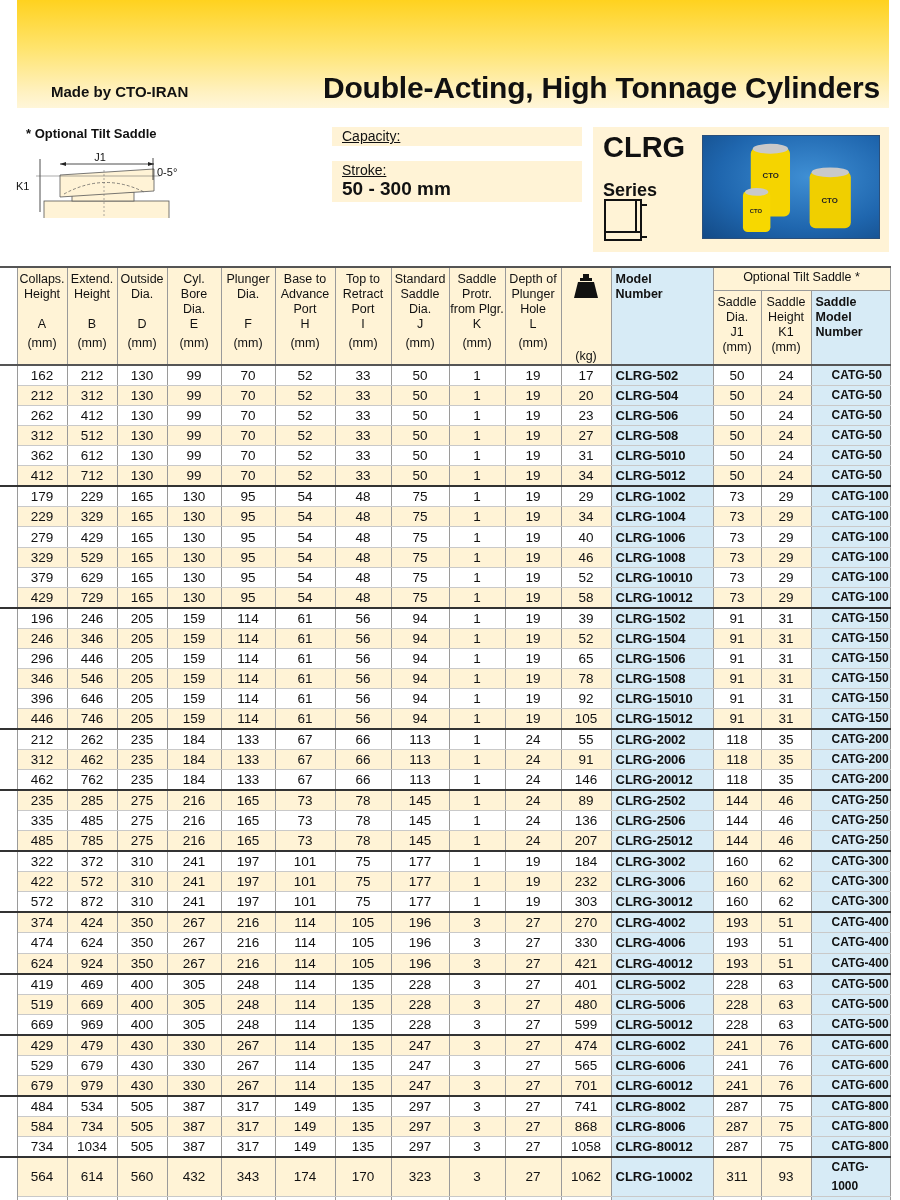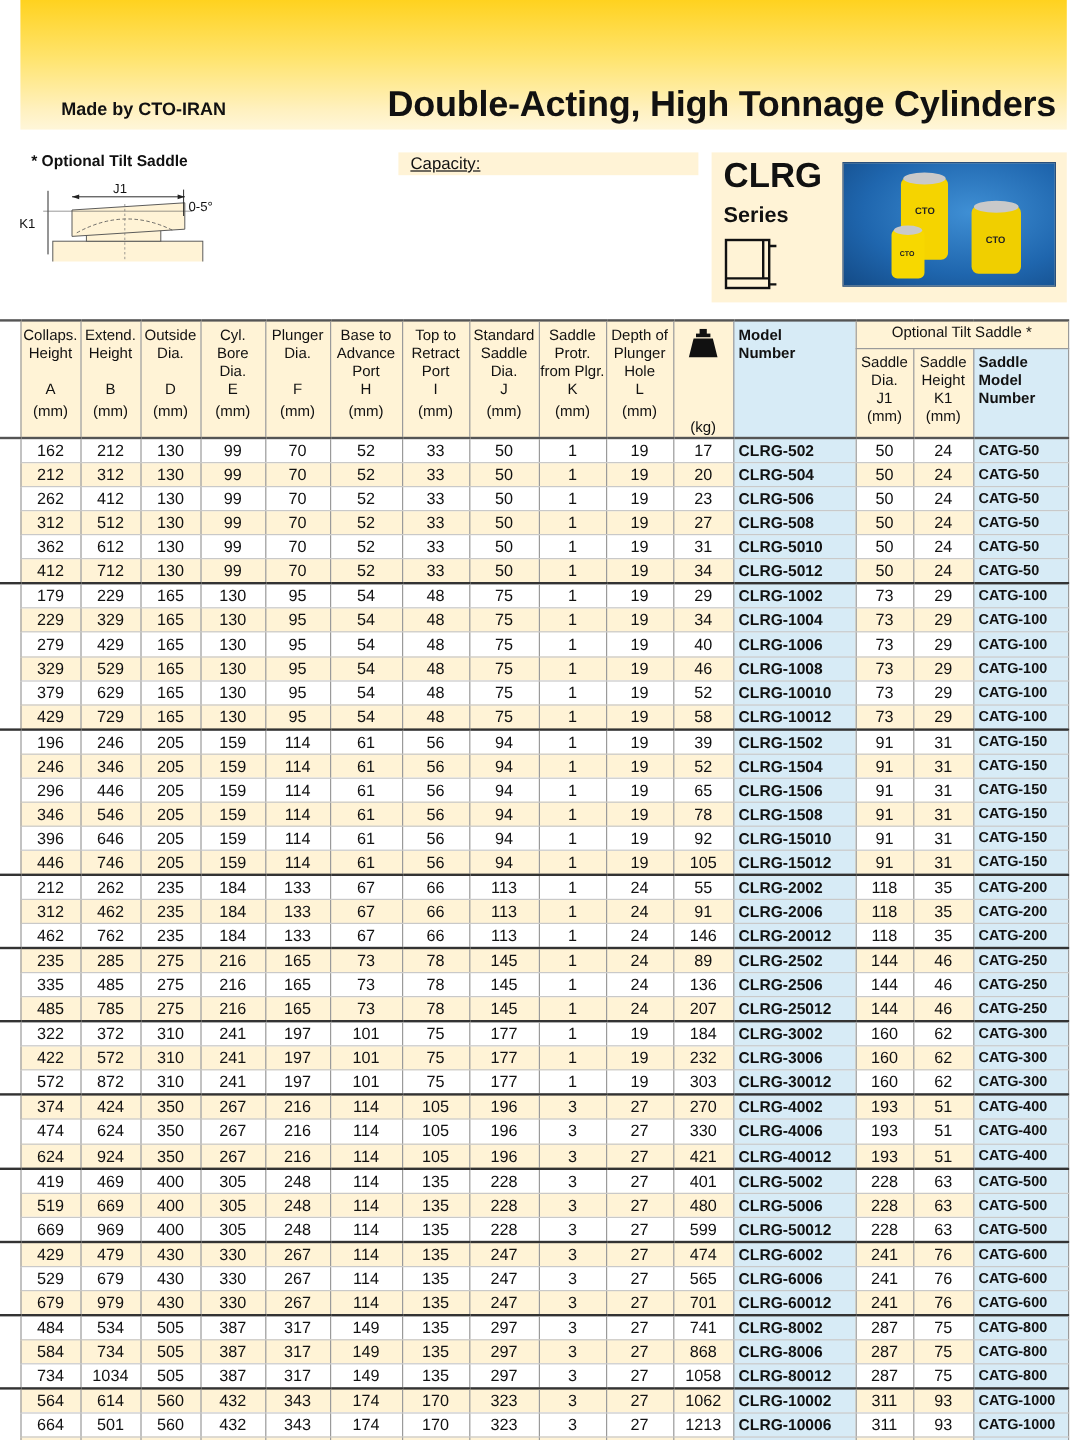--- a/index.html
+++ b/index.html
@@ -16,21 +16,21 @@
   .tilt-title { position: absolute; left: 26px; top: 126px; font-size: 13px; font-weight: bold; }
   .tilt-diagram { position: absolute; left: 14px; top: 150px; width: 170px; height: 68px; }
 
   .specs { position: absolute; left: 332px; top: 127px; width: 250px; }
   .spec-box { background: #fff3d6; padding: 1px 10px 2px 10px; margin-bottom: 15px; }
   .spec-label { font-size: 14px; text-decoration: underline; line-height: 16px; }
   .spec-value { font-size: 19px; font-weight: bold; line-height: 22px; }
 
   .series-panel { position: absolute; left: 593px; top: 127px; width: 296px; height: 125px; background: #fff3d6; }
   .series-name { position: absolute; left: 10px; top: 4px; font-size: 29px; font-weight: bold; line-height: 32px; }
-  .series-sub { position: absolute; left: 10px; top: 42px; font-size: 18px; font-weight: bold; }
+  .series-sub { position: absolute; left: 10px; top: 53px; font-size: 18px; font-weight: bold; }
   .cyl-icon { position: absolute; left: 10px; top: 70px; width: 46px; height: 48px; }
   .photo {
     position: absolute; left: 109px; top: 8px; width: 178px; height: 104px;
     background: radial-gradient(ellipse at 60% 40%, #3f8fd4 0%, #1f66ae 60%, #134a86 100%);
     border: 1px solid #2a4f7a; overflow: hidden;
   }
 
   table.spec-table {
     position: absolute; left: 0; top: 266px; width: 890px;
     border-collapse: collapse; table-layout: fixed; font-size: 13.5px;
@@ -42,21 +42,21 @@
   .spec-table thead tr.h1 th { border-top: 2px solid #555; }
   .spec-table thead tr:last-child th, .spec-table thead th.full { border-bottom: 2px solid #555; }
   .spec-table th.model-h { background: #d7ebf6; text-align: left; padding-left: 4px; font-weight: bold; }
   .spec-table th.opt-h { font-weight: normal; border-bottom: 1px solid #9a9a9a; padding: 2px 0; }
   .spec-table th.saddle-model-h { background: #d7ebf6; text-align: left; padding-left: 4px; font-weight: bold; }
   .spec-table th.lead, .spec-table td.lead { border-right: 1px solid #9a9a9a; background: #fff; }
   .spec-table td { height: 20.1px; line-height: 19px; border-bottom: 1px solid #c9c9c9; }
   .spec-table tr.odd td { background: #ffffff; }
   .spec-table tr.even td { background: #fff3d6; }
   .spec-table tr td.model { background: #d7ebf6 !important; text-align: left; padding-left: 4px; font-weight: bold; font-size: 13px; }
-  .spec-table tr td.smodel { background: #d7ebf6 !important; text-align: left; padding-left: 4px; font-weight: bold; font-size: 12px; }
+  .spec-table tr td.smodel { background: #d7ebf6 !important; text-align: left; padding-left: 20px; font-weight: bold; font-size: 12px; }
   .spec-table tr.grp-start td { border-top: 2px solid #333; }
   .spec-table tr td.lead { background: #fff !important; border-bottom: none; }
   .spec-table tr.grp-start td.lead { border-top: 2px solid #333; }
   .sub { display: block; }
   .weight-icon { display: inline-block; width: 26px; height: 24px; margin-top: 2px; }
 </style>
 </head>
 <body>
 
 <div class="banner"></div>
@@ -77,20 +77,24 @@
   <line x1="22" y1="26" x2="146" y2="26" stroke="#555" stroke-width="0.5"></line>
   <line x1="139" y1="8" x2="139" y2="30" stroke="#222" stroke-width="0.8"></line>
   <text x="86" y="11" font-size="11" fill="#111" font-family="Liberation Sans, sans-serif" text-anchor="middle">J1</text>
   <text x="2" y="40" font-size="11" fill="#111" font-family="Liberation Sans, sans-serif">K1</text>
   <text x="143" y="26" font-size="11" fill="#111" font-family="Liberation Sans, sans-serif">0-5°</text>
 </svg>
 
 <div class="specs">
   <div class="spec-box">
     <div class="spec-label">Capacity:</div>
+  </div>
+  <div class="spec-box">
+    <div class="spec-label">Stroke:</div>
+    <div class="spec-value">50 - 300 mm</div>
   </div>
 </div>
 
 <div class="series-panel">
   <div class="series-name">CLRG</div>
   <div class="series-sub">Series</div>
   <svg class="cyl-icon" viewBox="0 0 46 48">
     <rect x="2" y="3" width="36" height="40" fill="none" stroke="#111" stroke-width="2"></rect>
     <line x1="2" y1="35" x2="38" y2="35" stroke="#111" stroke-width="2"></line>
     <line x1="38" y1="8" x2="44" y2="8" stroke="#111" stroke-width="2"></line>

